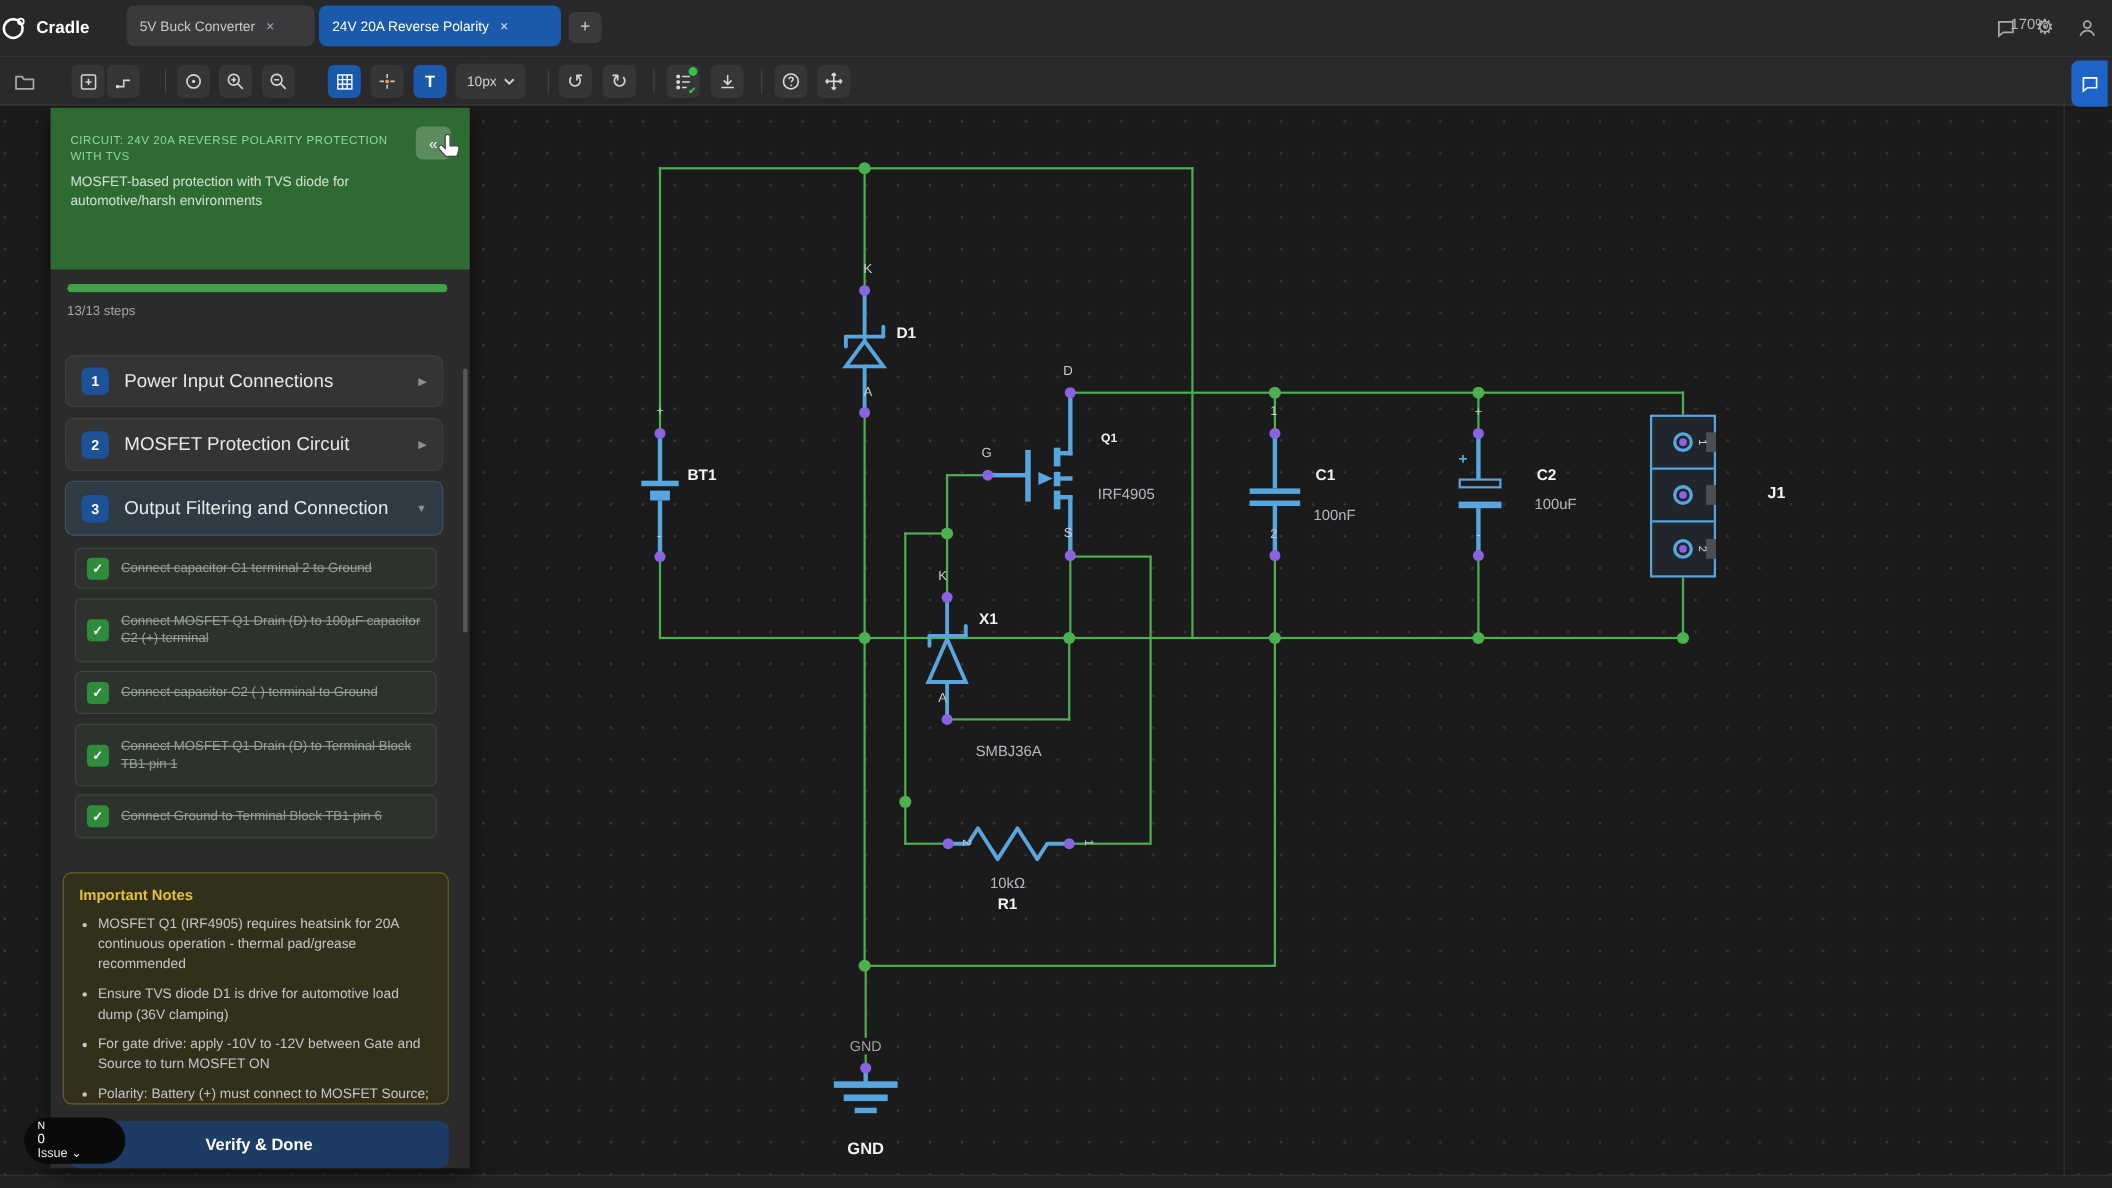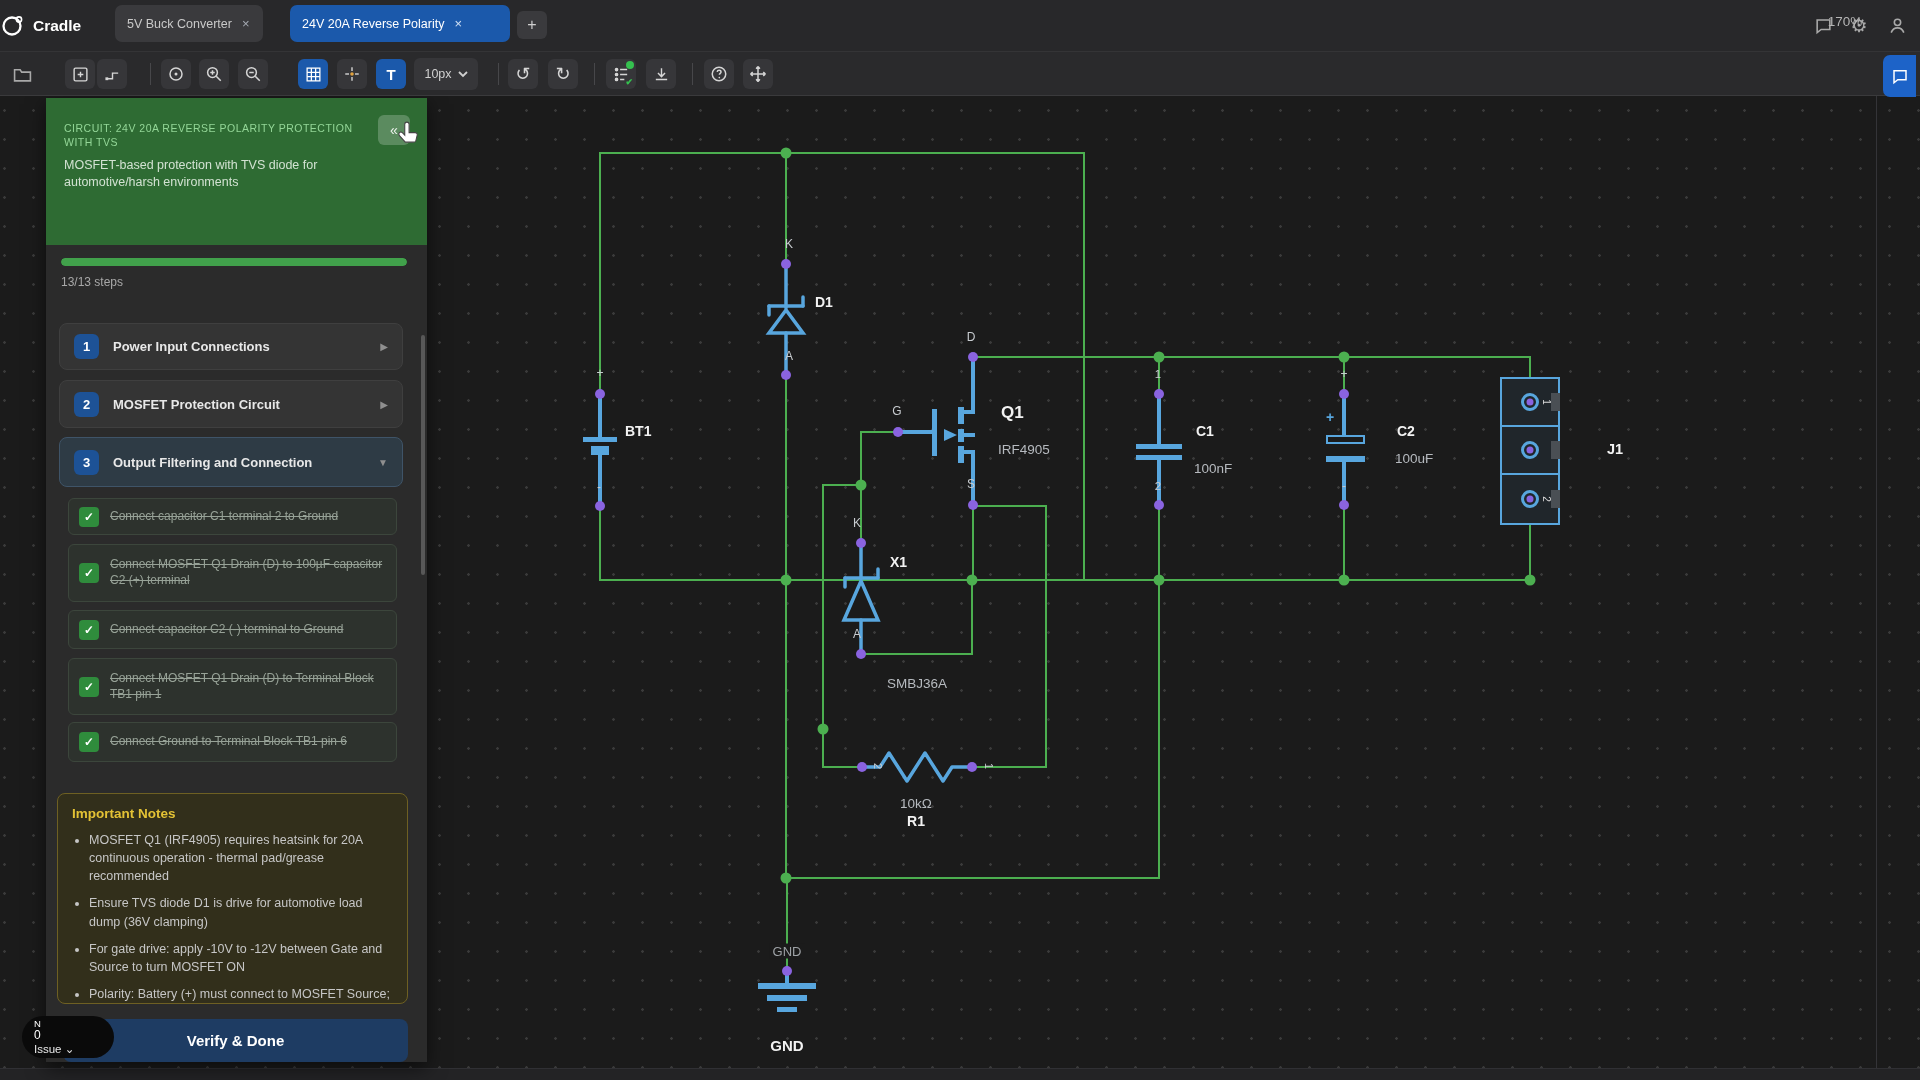--- a/index.html
+++ b/index.html
@@ -69,21 +69,21 @@
   .sb-sub { margin-top:8px; color:#93d697; font-size:10.5px; letter-spacing:.5px; width:290px; line-height:1.35; }
   .sb-desc { margin-top:8px; color:#d2e2d2; font-size:12.5px; line-height:1.35; width:300px; }
   .collapse-btn { position:absolute; right:17px; top:17px; width:32px; height:30px; border-radius:6px; background:rgba(255,255,255,.22); color:#eef4ee; font-size:14px; display:flex; align-items:center; justify-content:center; }
   .cursor-svg { position:absolute; right:6px; top:22px; z-index:40; }
   .progress-track { position:absolute; left:15px; top:160px; width:346px; height:8px; border-radius:4px; background:#1d1d1d; overflow:hidden; }
   .progress-fill { width:100%; height:100%; background:#41a14b; border-radius:4px; }
   .steps-count { position:absolute; left:15px; top:177px; font-size:12px; color:#a8a8a8; }
   .section { position:absolute; left:13px; width:344px; border-radius:8px; background:#343434; border:1px solid #3f3f3f; display:flex; align-items:center; padding:0 14px; gap:14px; }
   .section-active { background:#2e3b45; border-color:#3f5468; }
   .sec-badge { width:25px; height:25px; border-radius:6px; background:#1d5296; color:#fff; font-size:13px; font-weight:700; display:flex; align-items:center; justify-content:center; flex-shrink:0; }
-  .sec-title { flex:1; font-size:13px; font-weight:700; color:#e8e8e8; }
+  .sec-title { flex:1; font-size:17px; font-weight:400; color:#e8e8e8; }
   .sec-arrow { color:#8f8f8f; font-size:10px; }
   .check-item { position:absolute; left:22px; width:329px; background:#2d322d; border:1px solid #3c463c; border-radius:6px; display:flex; align-items:center; padding:6px 10px; gap:11px; }
   .checkbox { width:20px; height:20px; border-radius:4px; background:#2f8c3c; color:#fff; font-size:12px; font-weight:700; display:flex; align-items:center; justify-content:center; flex-shrink:0; }
   .check-text { font-size:12px; color:#97a297; text-decoration:line-through; line-height:1.32; }
   .notes { position:absolute; left:11px; top:695px; width:351px; height:211px; background:#322f1b; border:1px solid #6e6023; border-radius:8px; padding:12px 14px; overflow:hidden; }
   .notes-title { color:#e3c235; font-size:13.5px; font-weight:700; }
   .notes ul { margin:10px 0 0 17px; }
   .notes li { color:#c6c6c6; font-size:12.5px; line-height:1.45; margin-bottom:9px; }
   .verify-btn { position:absolute; left:17px; top:921px; width:345px; height:43px; border:none; border-radius:8px; background:#1e3c63; color:#fff; font-weight:700; font-size:15px; font-family:inherit; }
   .sb-scroll { position:absolute; left:375px; top:237px; width:4px; height:240px; border-radius:2px; background:#585858; }
@@ -234,21 +234,21 @@
   <span class="cref" style="left:625px;top:431px">BT1</span>
   <span class="clabel" style="left:599px;top:487px">-</span>
 
   <span class="clabel" style="left:789px;top:244px">K</span>
   <span class="cref" style="left:815px;top:302px">D1</span>
   <span class="clabel" style="left:789px;top:356px">A</span>
 
   <span class="clabel" style="left:897px;top:411px">G</span>
   <span class="clabel" style="left:971px;top:337px">D</span>
   <span class="clabel" style="left:971px;top:484px">S</span>
-  <span class="cref" style="left:1001px;top:413px;font-size:17px">Q1</span>
+  <span class="cref" style="left:1001px;top:399px;font-size:11px">Q1</span>
   <span class="cval" style="left:998px;top:449px">IRF4905</span>
 
   <span class="clabel" style="left:857px;top:523px">K</span>
   <span class="cref" style="left:890px;top:562px">X1</span>
   <span class="clabel" style="left:857px;top:634px">A</span>
   <span class="cval cvalc" style="left:917px;top:683px">SMBJ36A</span>
 
   <span class="clabel" style="left:1158px;top:374px;font-size:11.5px">1</span>
   <span class="cref" style="left:1196px;top:431px">C1</span>
   <span class="cval" style="left:1194px;top:468px">100nF</span>
@@ -348,21 +348,21 @@
 
 <div class="topbar">
   <div class="brand">
     <svg width="25" height="25" viewBox="0 0 25 25">
       <circle cx="12" cy="13" r="8.5" stroke="#ffffff" stroke-width="2.3" fill="none"></circle>
       <circle cx="19" cy="6.5" r="2.6" stroke="#ffffff" stroke-width="1.6" fill="none"></circle>
     </svg>
     <span class="brand-name">Cradle</span>
   </div>
 
-  <div class="tab tab-inactive" style="left:115px;width:148px">
+  <div class="tab tab-inactive" style="left:115px;width:171px">
     <span class="tab-label">5V Buck Converter</span>
     <span class="tab-close">×</span>
   </div>
   <div class="tab tab-active" style="left:290px;width:220px">
     <span class="tab-label">24V 20A Reverse Polarity</span>
     <span class="tab-close" style="color:#cfe0f5">×</span>
   </div>
   <div class="newtab">+</div>
 
   <div class="top-ico" style="left:1811px">

